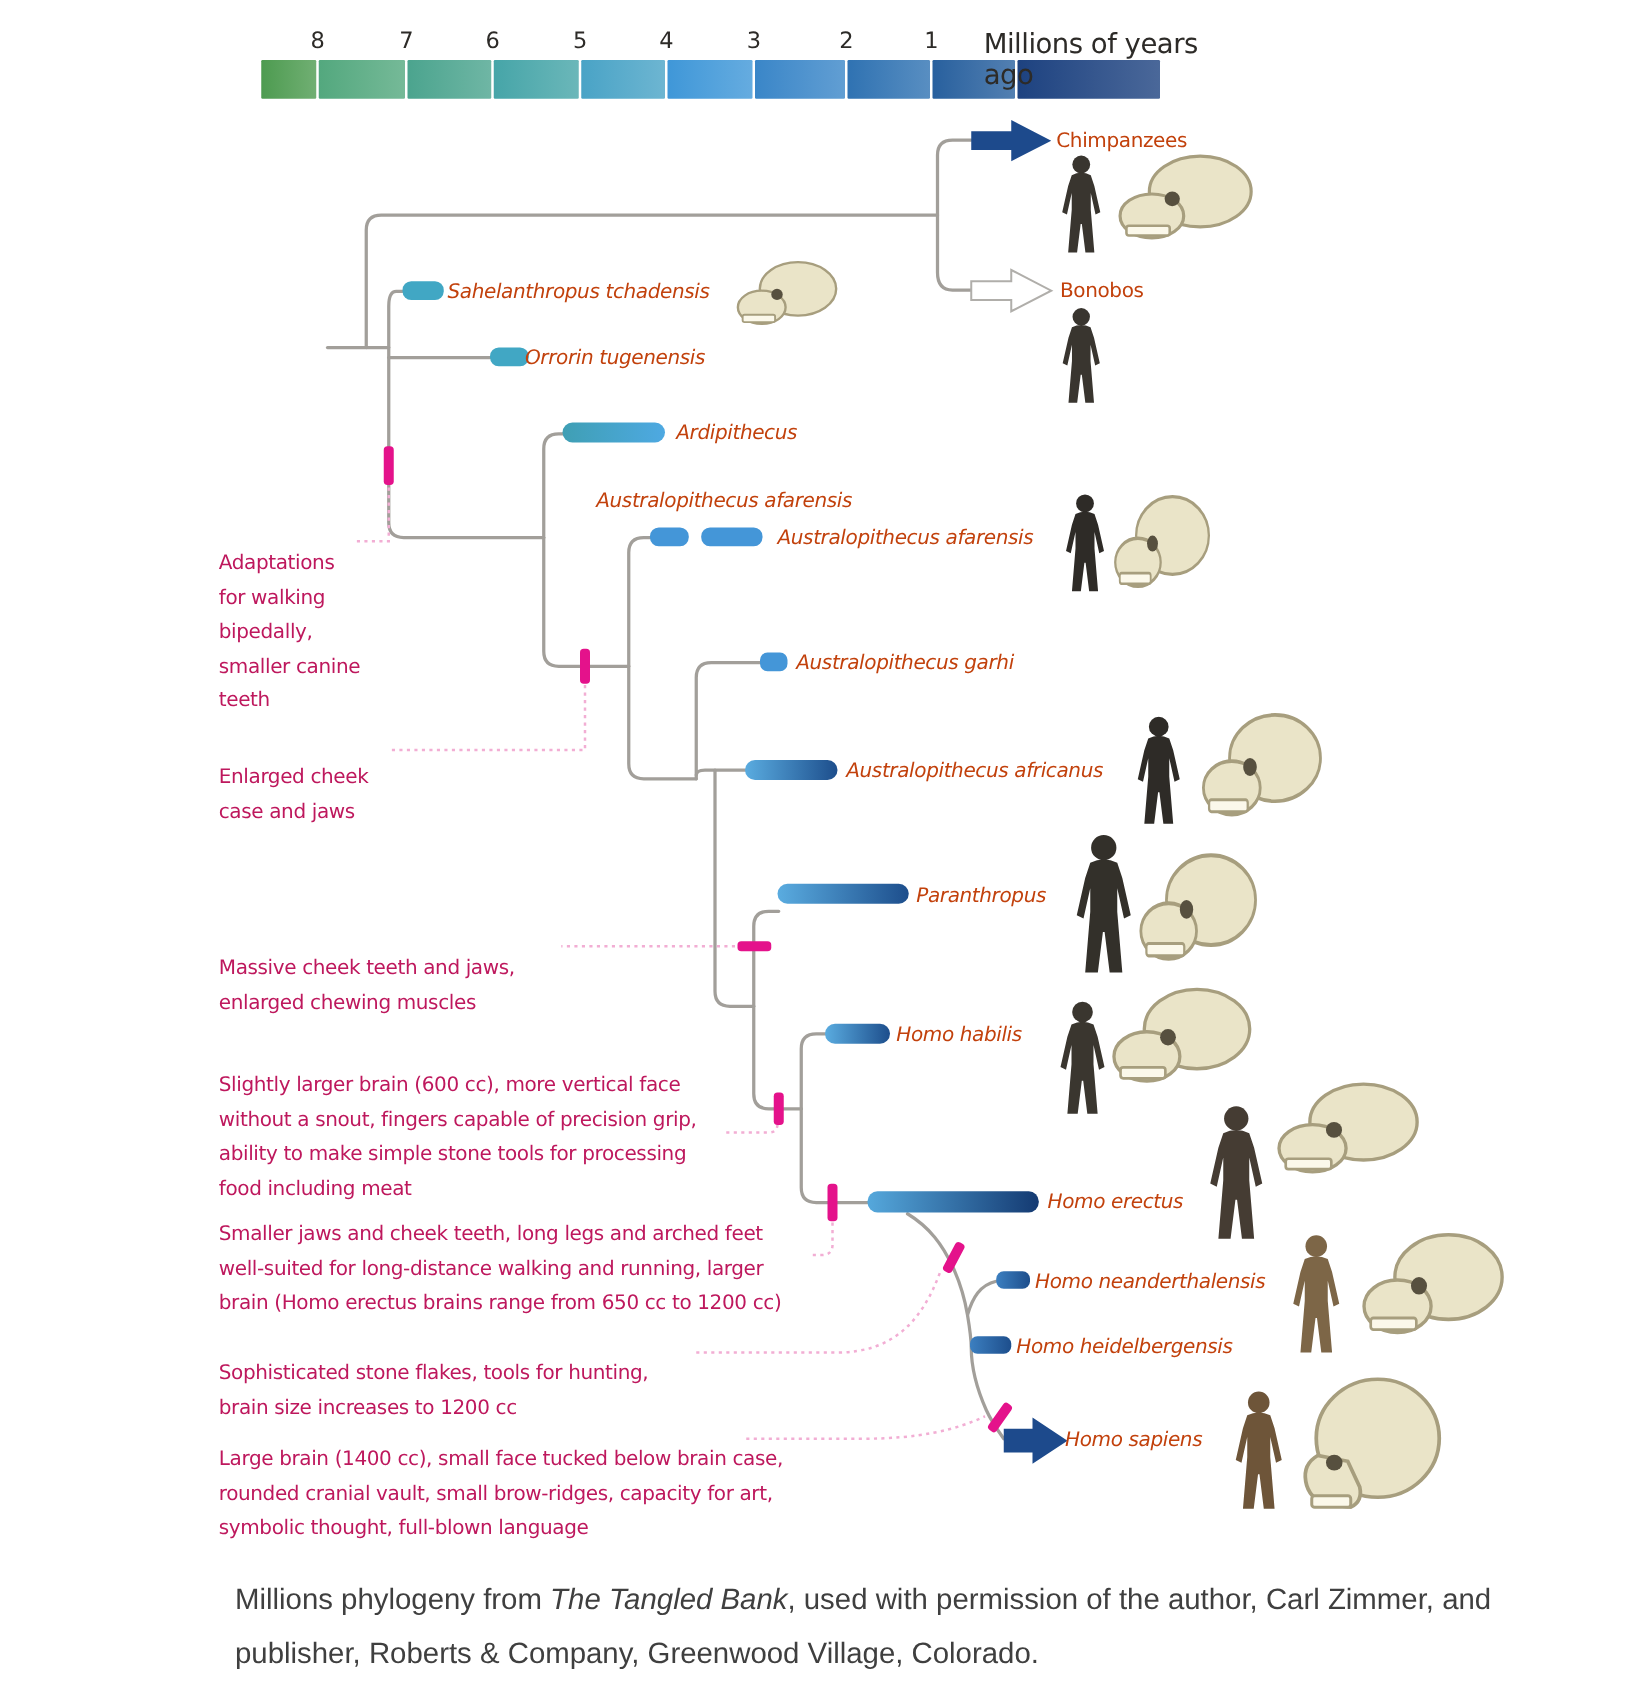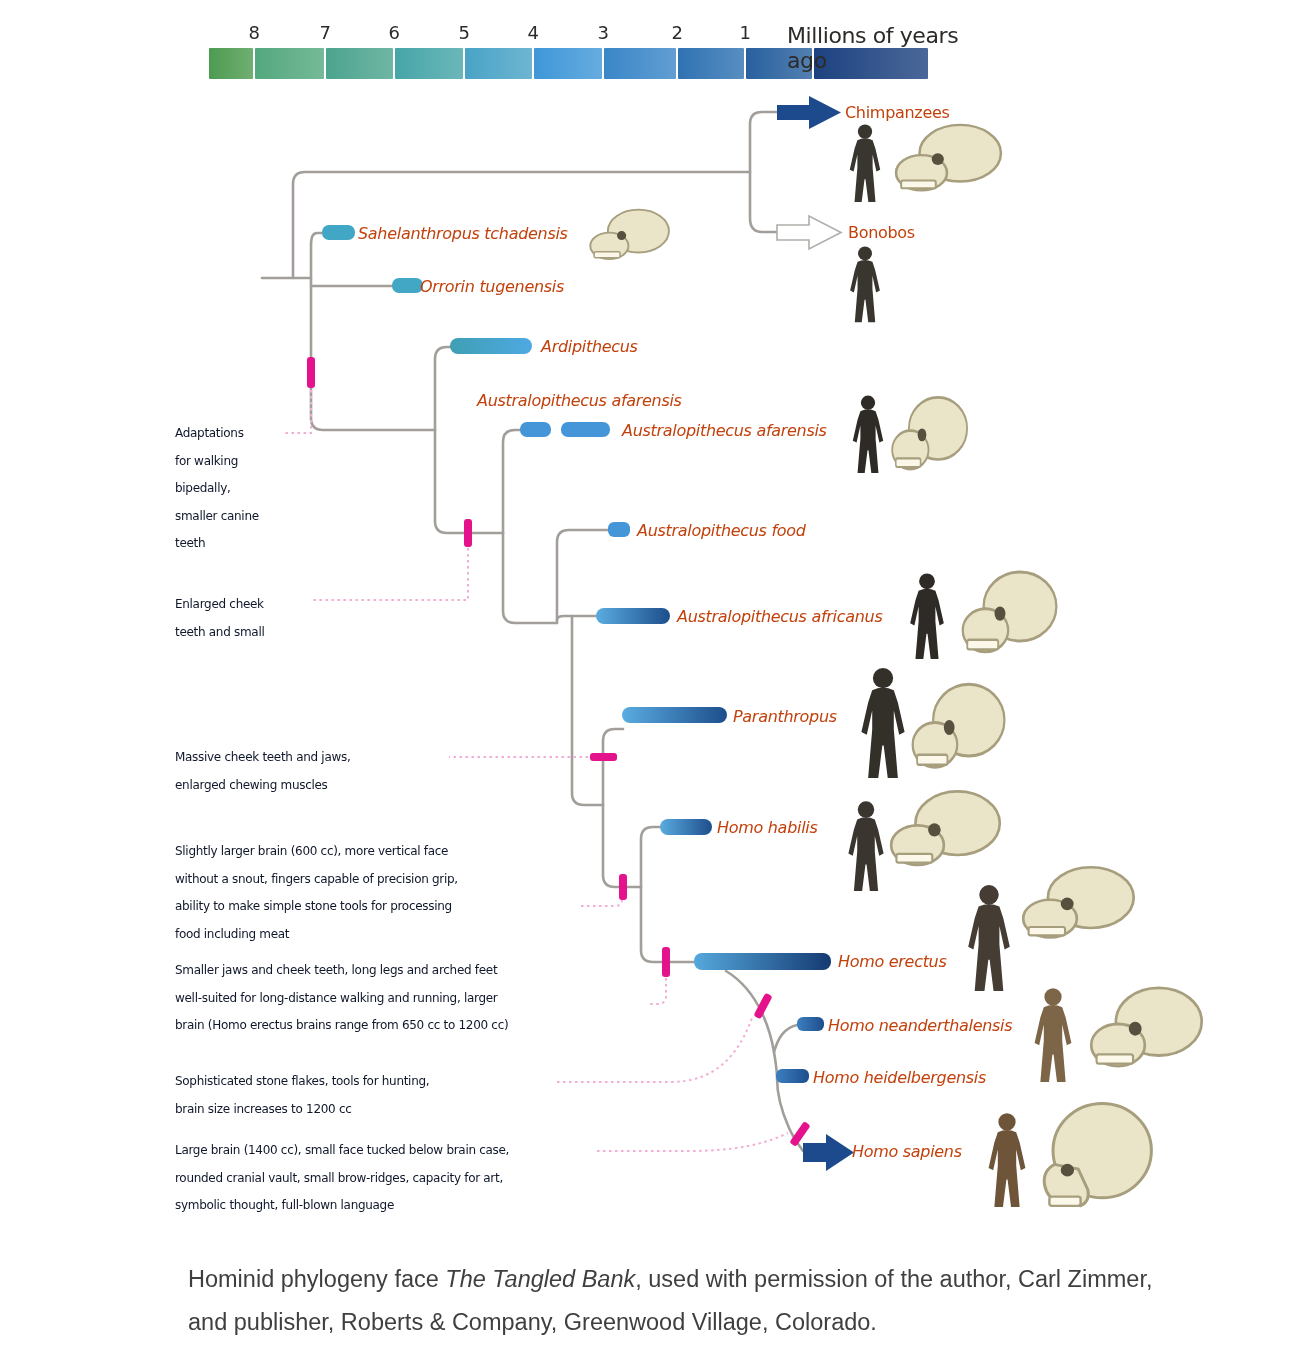--- a/index.html
+++ b/index.html
@@ -10,22 +10,22 @@
   .scale-seg{position:absolute;top:48px;height:31px;border-radius:1px;}
   .scale-tick{position:absolute;top:22px;transform:translateX(-50%);font-size:18px;color:#2d2b28;
               letter-spacing:-0.3px;}
   .scale-title{position:absolute;left:787px;top:23px;width:180px;font-size:22px;color:#2d2b28;
                letter-spacing:-0.4px;}
   
   .taxon{position:absolute;transform:translateY(-50%);font-size:16px;font-style:italic;
          color:#c2410c;white-space:nowrap;letter-spacing:-0.3px;text-align:right;}
   .taxon.plain{font-style:normal;}
   
-  .annot{position:absolute;font-size:12px;line-height:27.6px;color:#0f172a;
-         white-space:pre-line;letter-spacing:-0.3px;}
+  .annot{position:absolute;font-size:16px;line-height:27.6px;color:#be185d;
+         white-space:pre-line;letter-spacing:-0.3px;margin-top:16px;}
   
   .caption{position:absolute;left:188px;top:1258px;width:1010px;font-family:"Liberation Sans",sans-serif;
            font-size:23.5px;line-height:43px;color:#3f3f3f;}
   .caption .wtitle{font-style:italic;}
   
   .illus{position:absolute;}
   .bone{fill:#eae4c8;stroke:#a79e7e;stroke-width:2.5px;}
 </style>
 </head>
 <body>
@@ -159,52 +159,52 @@
     </div>
   <div class="scale-title">Millions of years ago</div>
 
   <div class="taxon plain" style="left:845px;top:112px">Chimpanzees</div>
   <div class="taxon plain" style="left:848px;top:232px">Bonobos</div>
   <div class="taxon" style="left:358px;top:233px">Sahelanthropus tchadensis</div>
   <div class="taxon" style="left:420px;top:286px">Orrorin tugenensis</div>
   <div class="taxon" style="left:541px;top:346px">Ardipithecus</div>
   <div class="taxon" style="left:477px;top:400px">Australopithecus afarensis</div>
   <div class="taxon" style="left:622px;top:430px">Australopithecus afarensis</div>
-  <div class="taxon" style="left:637px;top:530px">Australopithecus food</div>
+  <div class="taxon" style="left:637px;top:530px">Australopithecus garhi</div>
   <div class="taxon" style="left:677px;top:616px">Australopithecus africanus</div>
   <div class="taxon" style="left:733px;top:716px">Paranthropus</div>
   <div class="taxon" style="left:717px;top:827px">Homo habilis</div>
   <div class="taxon" style="left:838px;top:961px">Homo erectus</div>
   <div class="taxon" style="left:828px;top:1025px">Homo neanderthalensis</div>
   <div class="taxon" style="left:813px;top:1077px">Homo heidelbergensis</div>
   <div class="taxon" style="left:852px;top:1151px">Homo sapiens</div>
 
   <div class="annot" style="left:175px;top:420px;width:150px">Adaptations
 for walking
 bipedally,
 smaller canine
 teeth</div>
   <div class="annot" style="left:175px;top:591px;width:180px">Enlarged cheek
-teeth and small</div>
+case and jaws</div>
   <div class="annot" style="left:175px;top:744px;width:320px">Massive cheek teeth and jaws,
 enlarged chewing muscles</div>
   <div class="annot" style="left:175px;top:838px;width:470px">Slightly larger brain (600 cc), more vertical face
 without a snout, fingers capable of precision grip,
 ability to make simple stone tools for processing
 food including meat</div>
   <div class="annot" style="left:175px;top:957px;width:520px">Smaller jaws and cheek teeth, long legs and arched feet
 well-suited for long-distance walking and running, larger
 brain (Homo erectus brains range from 650 cc to 1200 cc)</div>
   <div class="annot" style="left:175px;top:1068px;width:420px">Sophisticated stone flakes, tools for hunting,
 brain size increases to 1200 cc</div>
   <div class="annot" style="left:175px;top:1137px;width:480px">Large brain (1400 cc), small face tucked below brain case,
 rounded cranial vault, small brow-ridges, capacity for art,
 symbolic thought, full-blown language</div>
 
-  <div class="caption"><span>Hominid phylogeny face </span><span class="wtitle">The Tangled Bank</span><span>, used with permission of the author, Carl Zimmer, and publisher, Roberts &amp; Company, Greenwood Village, Colorado.</span></div>
+  <div class="caption"><span>Millions phylogeny from </span><span class="wtitle">The Tangled Bank</span><span>, used with permission of the author, Carl Zimmer, and publisher, Roberts &amp; Company, Greenwood Village, Colorado.</span></div>
 
   <svg class="illus" style="left:842px;top:124px;width:46px;height:80px;fill:#39352f" viewBox="0 0 40 84">
       <use href="#sym-figure"></use>
     </svg>
   <svg class="illus" style="left:893px;top:120px;width:112px;height:82px" viewBox="0 0 110 84" preserveAspectRatio="none">
       <use href="#sym-skull"></use>
     </svg>
   <svg class="illus" style="left:844px;top:246px;width:42px;height:78px;fill:#39352f" viewBox="0 0 40 84">
       <use href="#sym-figure"></use>
     </svg>

